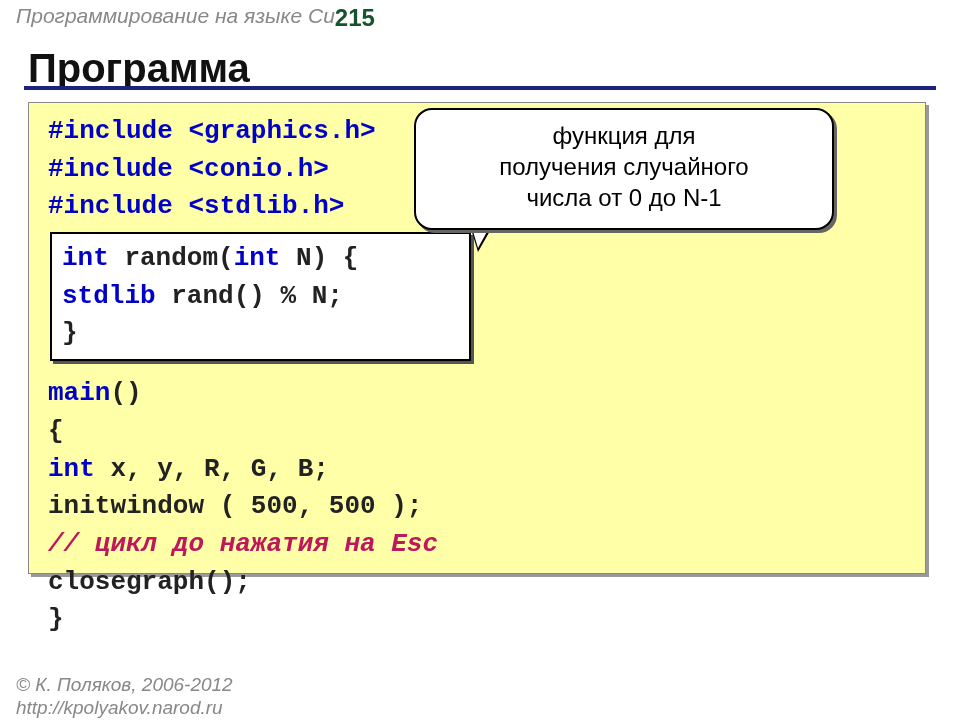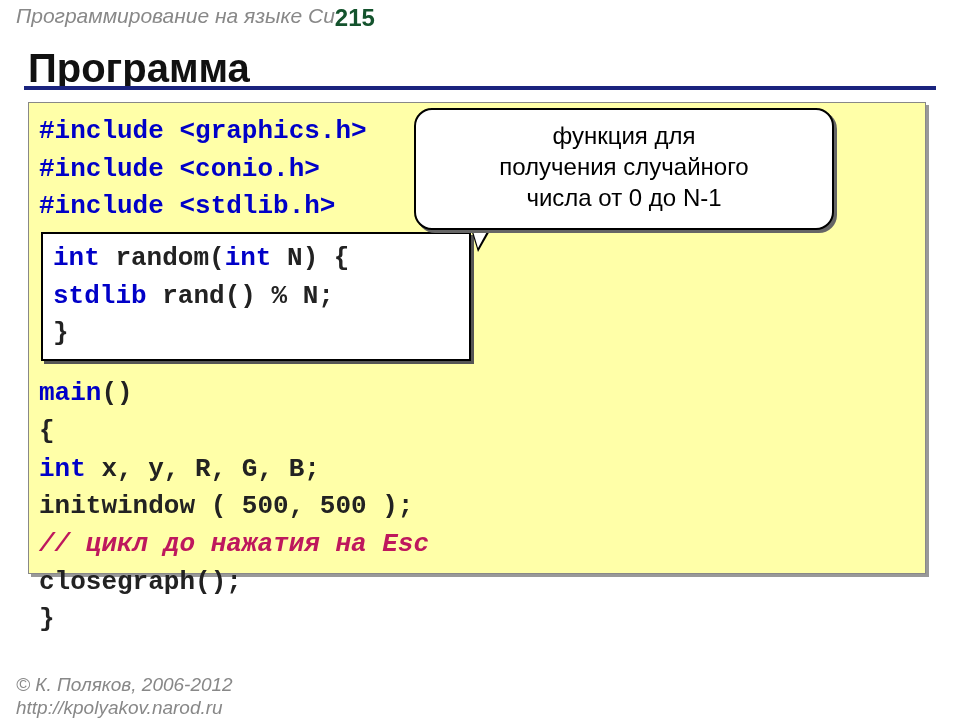--- a/index.html
+++ b/index.html
@@ -49,21 +49,21 @@
   }
   .code-box {
     position: absolute;
     top: 102px;
     left: 28px;
     width: 898px;
     height: 472px;
     background: #ffffa8;
     border: 1px solid #888;
     box-shadow: 3px 3px 0 #999;
-    padding: 10px 14px 10px 10px;
+    padding: 10px 14px 10px 19px;
     font-family: "Courier New", monospace;
     font-size: 26px;
     font-weight: bold;
     line-height: 1.45;
     color: #222;
   }
   .kw-blue { color: #0000c8; font-weight: bold; }
   .kw-green { color: #be185d; font-weight: bold; font-style: italic; }
   .inner-box {
     background: #fff;

